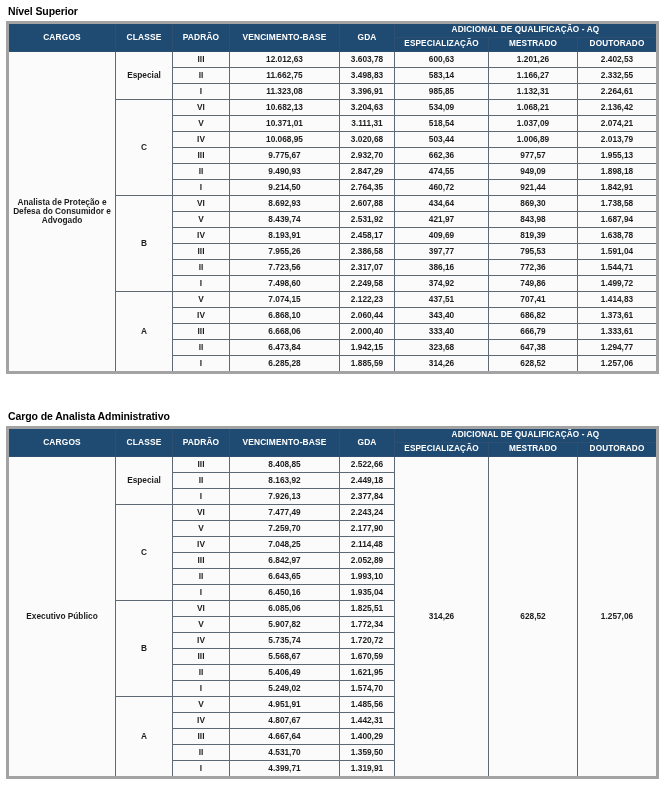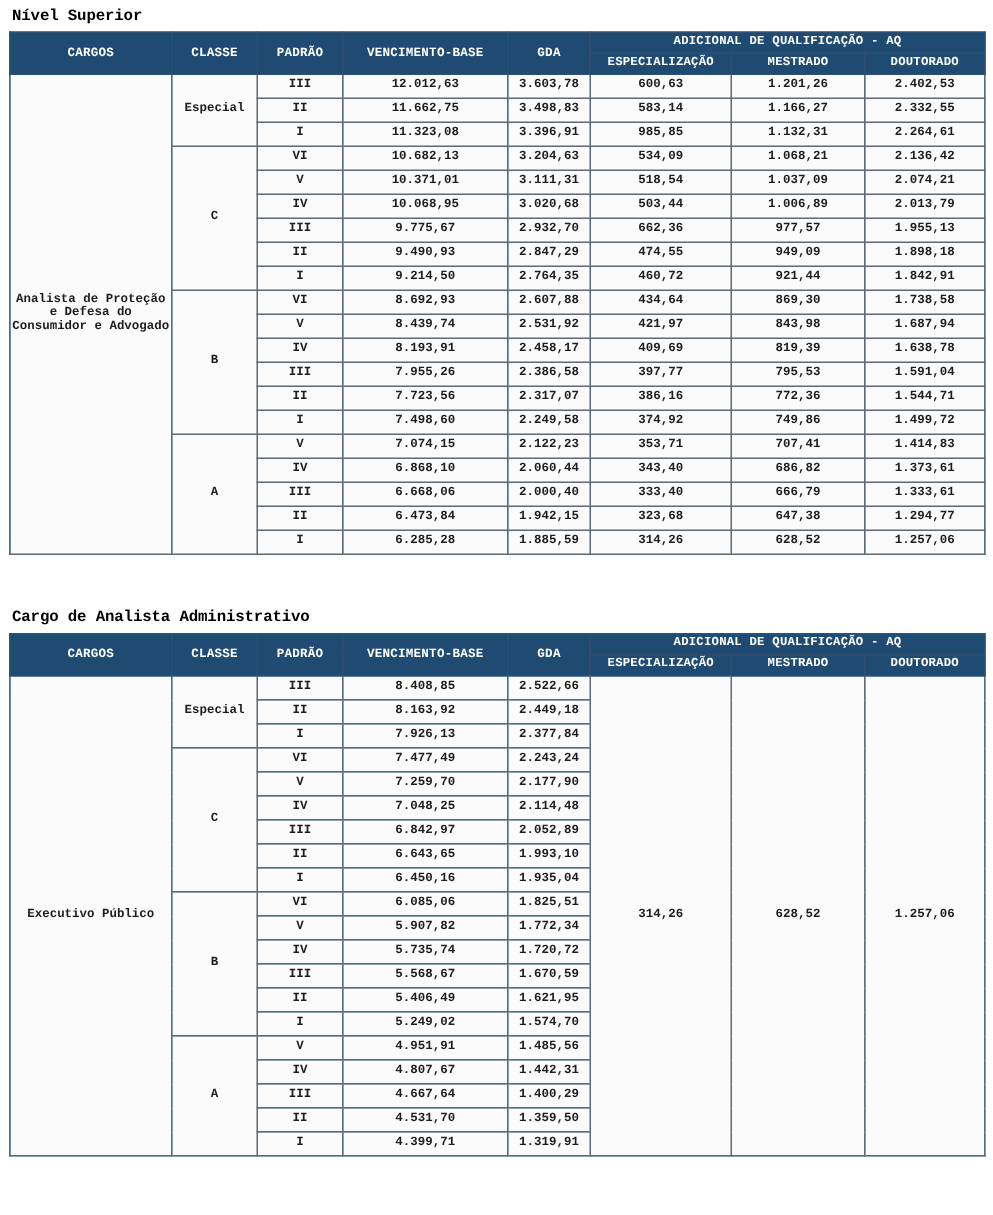--- a/index.html
+++ b/index.html
@@ -14,40 +14,39 @@
     color: #1a1a1a;
     -webkit-font-smoothing: antialiased;
     overflow: hidden;
   }
   .page {
     position: relative;
     width: 662px;
     height: 810px;
     box-sizing: border-box;
     padding: 0 6px;
-    font-family: Liberation Mono, monospace;
   }
   .section-title {
     font-size: 10.5px;
     font-weight: bold;
     color: #000000;
     letter-spacing: -0.1px;
     line-height: 14px;
     margin: 0;
     padding: 0 0 0 2px;
   }
   .title-gap-1 { height: 4px; }
   .title-gap-2 { height: 3px; }
   .block-gap { height: 35px; }
   table.salary {
     border-collapse: collapse;
     table-layout: fixed;
     width: 650px;
-    border: 1px solid #a3a3a3;
-    background: #0369a1;
+    border: 3px solid #a3a3a3;
+    background: #ec4899;
   }
   table.salary th,
   table.salary td {
     border: 1px solid #5d6a75;
     padding: 0;
     margin: 0;
     font-size: 8.3px;
     line-height: 1.05;
     text-align: center;
     vertical-align: middle;
@@ -272,21 +271,21 @@
           <td class="num-cell">2.249,58</td>
           <td class="num-cell">374,92</td>
           <td class="num-cell">749,86</td>
           <td class="num-cell">1.499,72</td>
         </tr>
         <tr>
           <td class="classe-cell class-top" rowspan="5">A</td>
           <td class="padrao-cell class-top">V</td>
           <td class="num-cell class-top">7.074,15</td>
           <td class="num-cell class-top">2.122,23</td>
-          <td class="num-cell class-top">353,71</td>
+          <td class="num-cell class-top">437,51</td>
           <td class="num-cell class-top">707,41</td>
           <td class="num-cell class-top">1.414,83</td>
         </tr>
         <tr>
           <td class="padrao-cell">IV</td>
           <td class="num-cell">6.868,10</td>
           <td class="num-cell">2.060,44</td>
           <td class="num-cell">343,40</td>
           <td class="num-cell">686,82</td>
           <td class="num-cell">1.373,61</td>

